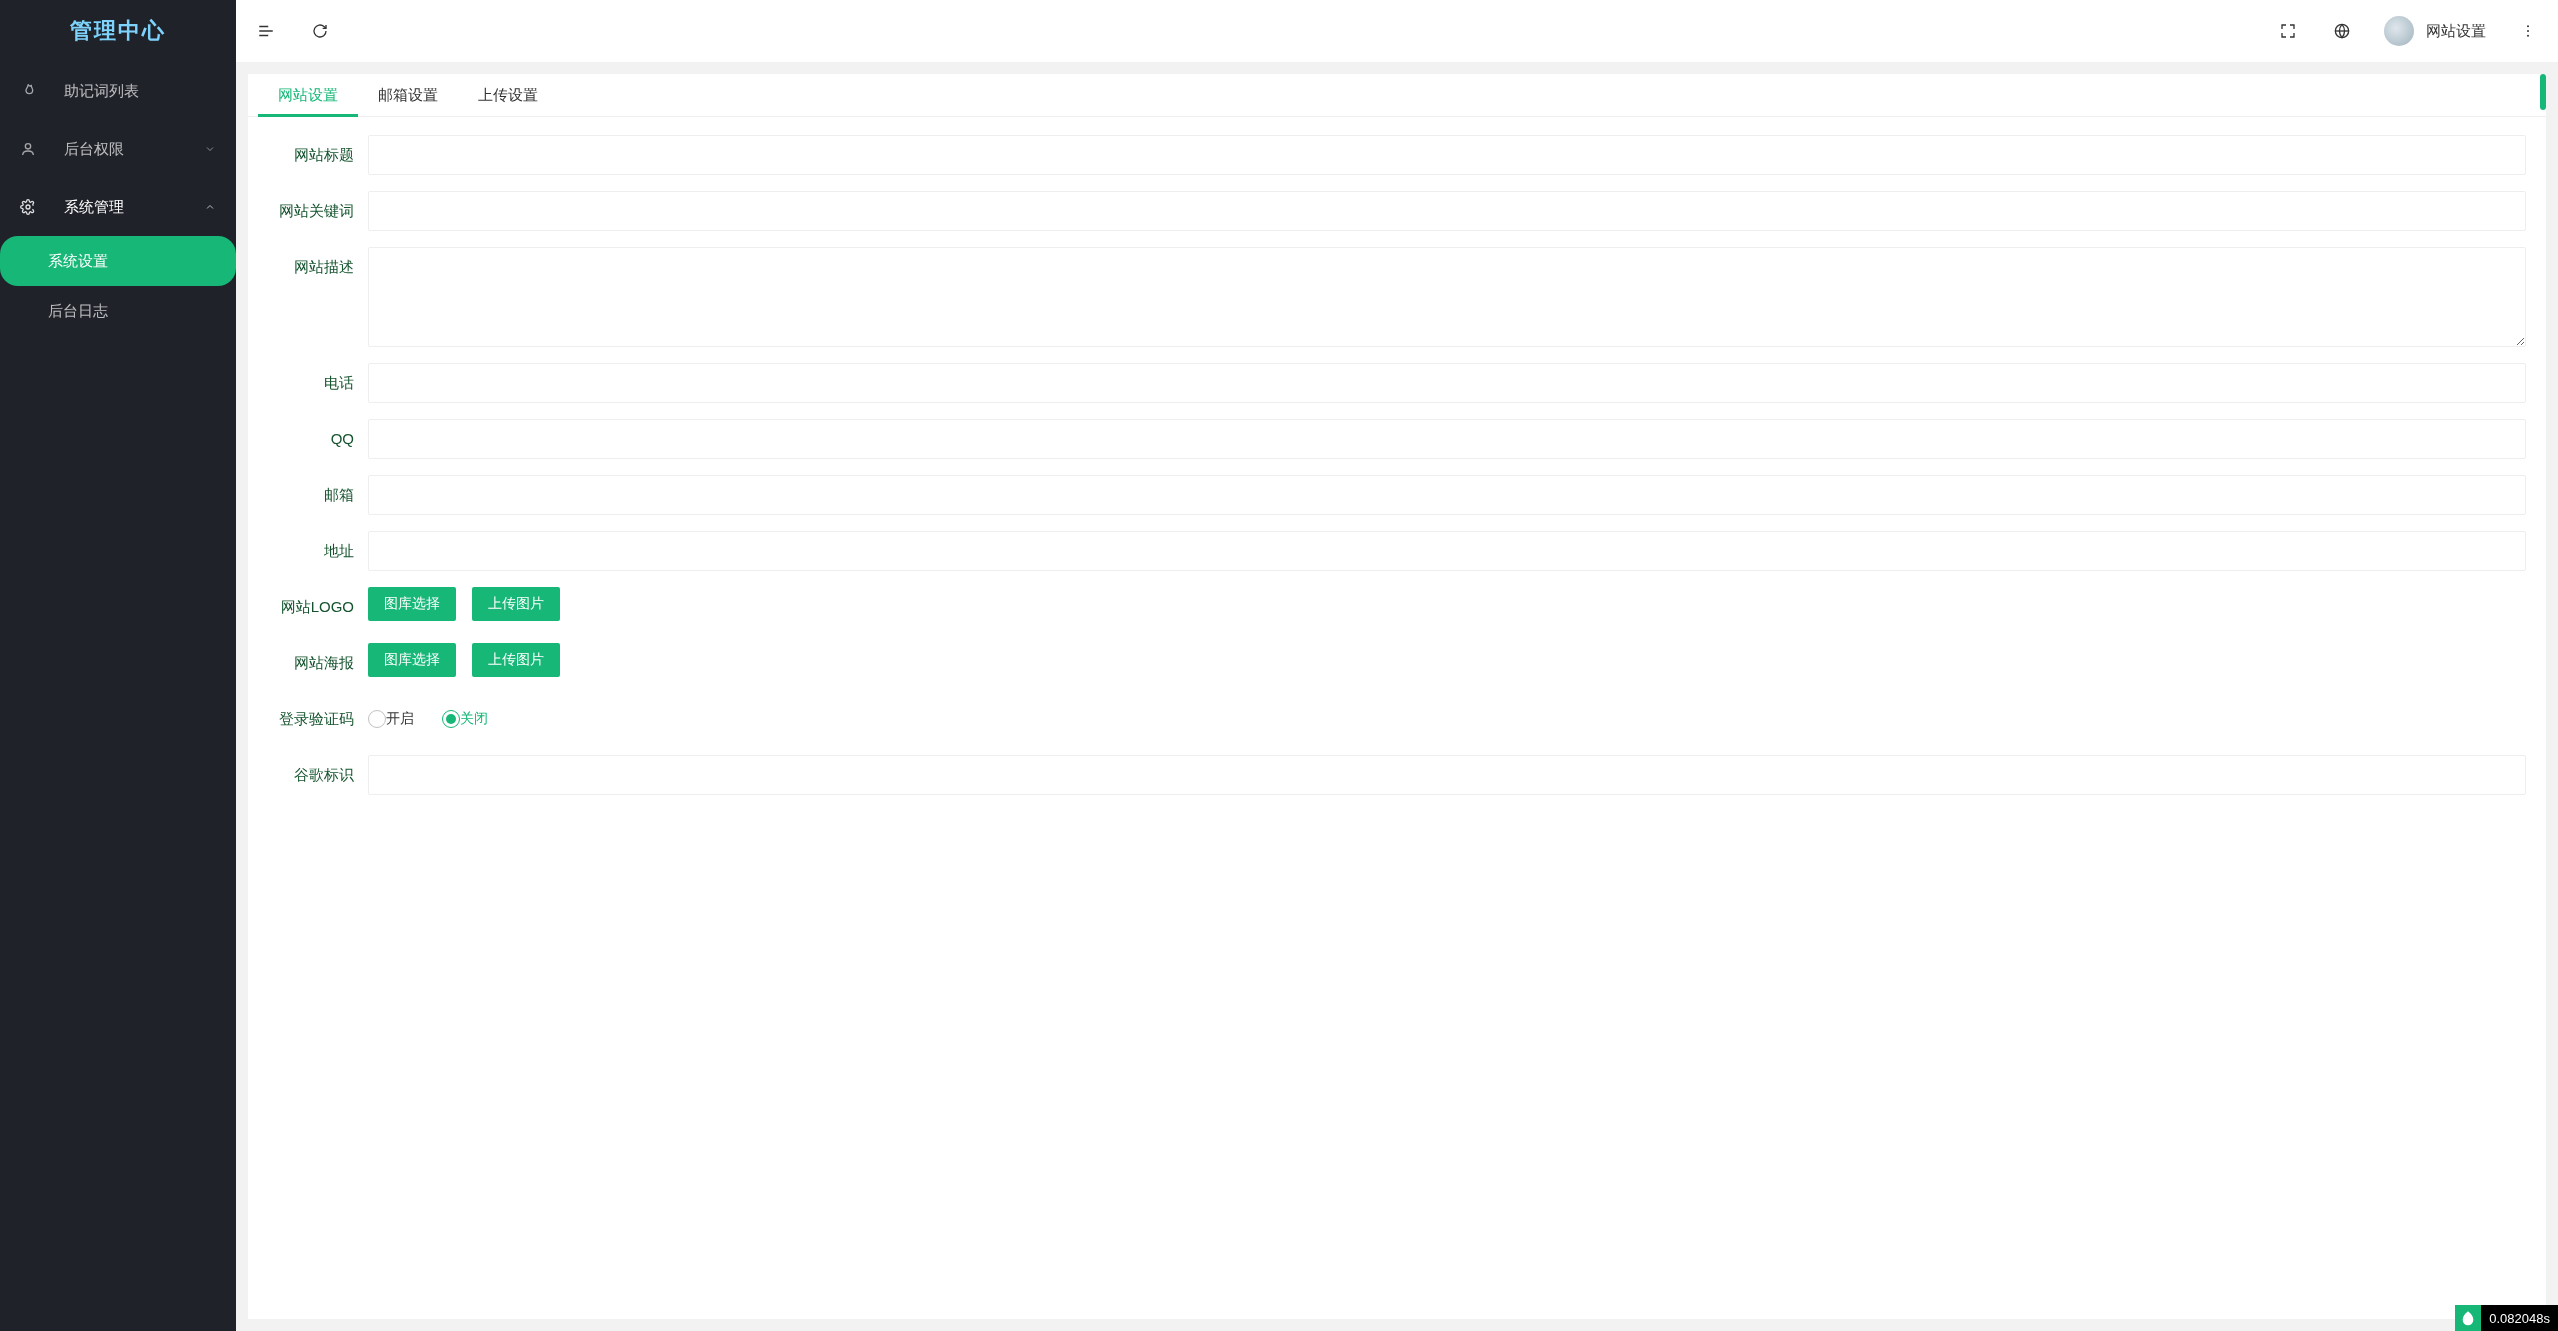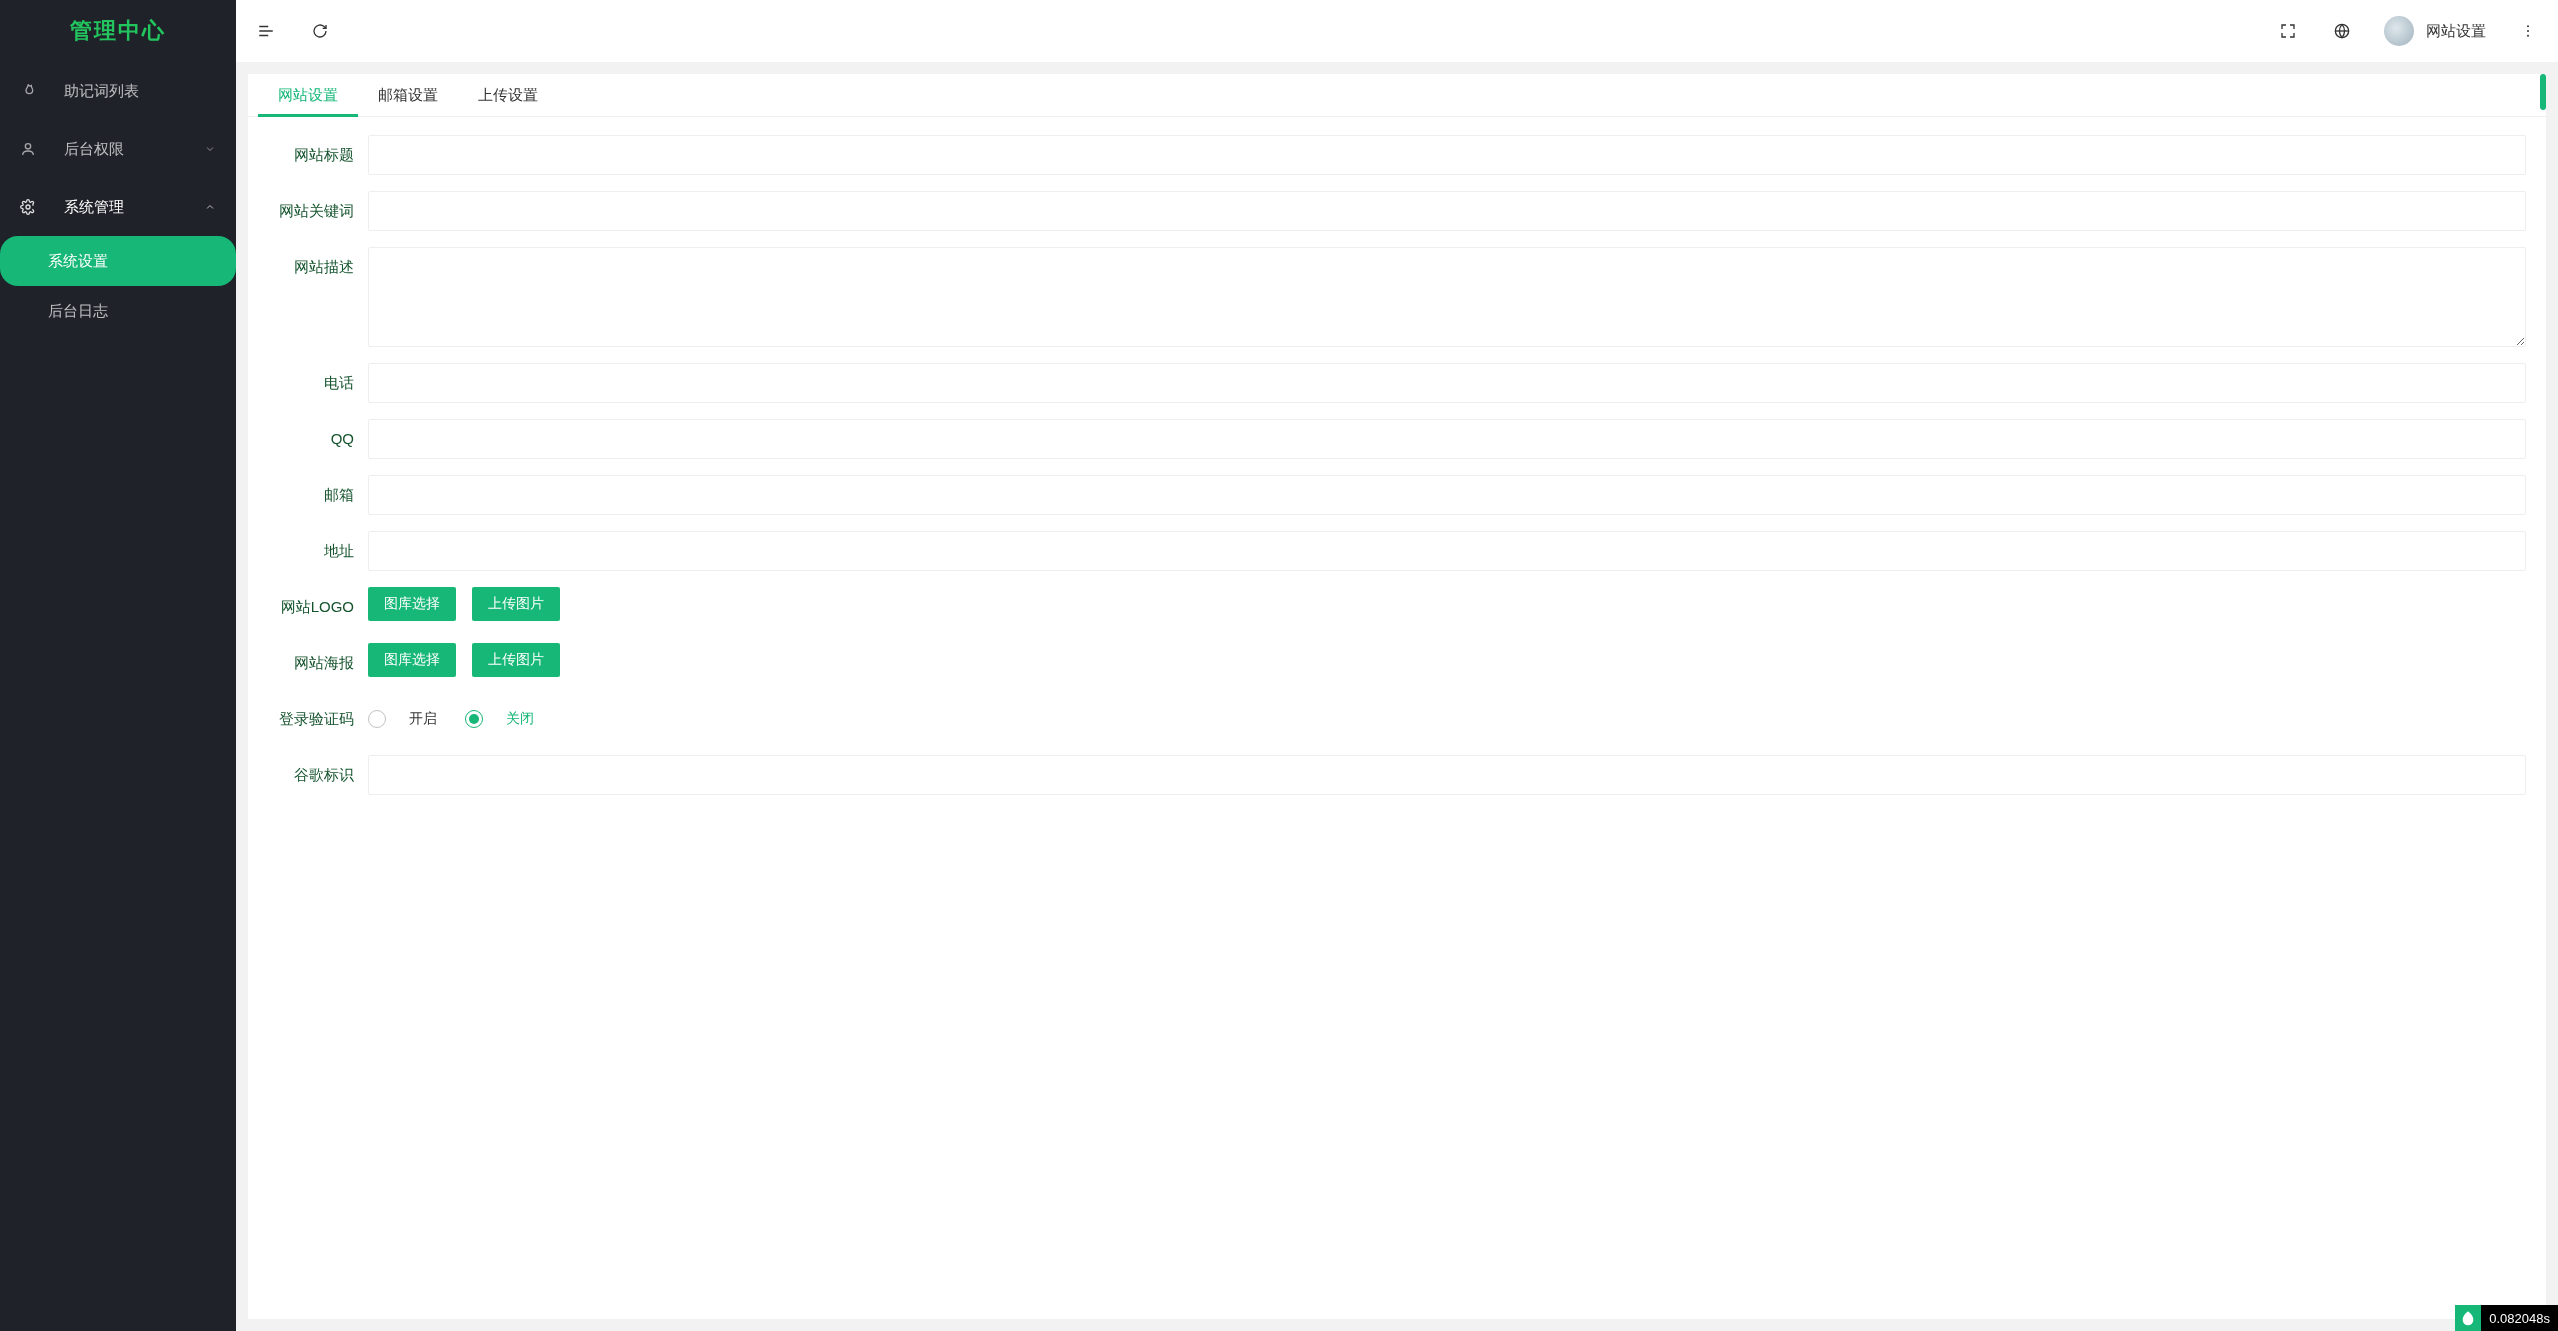--- a/index.html
+++ b/index.html
@@ -1,21 +1,21 @@
 <!DOCTYPE html>
 <html><head>
 <meta charset="utf-8">
 <style>
   * { box-sizing: border-box; margin: 0; padding: 0; }
   html, body { height: 100%; font-family: "Helvetica Neue", Arial, "PingFang SC", "Microsoft YaHei", sans-serif; font-size: 14px; color: #333; }
   body { display: flex; background: #f2f2f2; overflow: hidden; }
 
   
   .sidebar { width: 236px; background: #20222a; color: #aab; display: flex; flex-direction: column; flex-shrink: 0; height: 100vh; }
-  .sidebar-logo { height: 62px; display: flex; align-items: center; justify-content: center; color: #22c55e; font-size: 22px; font-weight: 600; letter-spacing: 2px; }
+  .sidebar-logo { height: 62px; display: flex; align-items: center; justify-content: center; color: #7dd3fc; font-size: 22px; font-weight: 600; letter-spacing: 2px; }
   .nav-item { display: flex; align-items: center; padding: 0 20px; height: 58px; color: rgba(255,255,255,0.7); cursor: pointer; position: relative; gap: 12px; }
   .nav-item.active-parent { color: #fff; }
   .nav-item .nav-icon { width: 20px; text-align: center; margin-right: 12px; font-size: 16px; opacity: 0.85; }
   .nav-item .nav-label { flex: 1; font-size: 15px; }
   .nav-item .chevron { font-size: 12px; opacity: 0.7; }
   .subnav .nav-item { padding-left: 48px; height: 50px; font-size: 14px; }
   .subnav .nav-item.active { background: #16b777; color: #fff; border-radius: 18px; }
 
   
   .main { flex: 1; display: flex; flex-direction: column; height: 100vh; overflow: hidden; }
@@ -36,21 +36,21 @@
   .tab.active::after { content: ""; position: absolute; left: 0; right: 0; bottom: -1px; height: 3px; background: #16b777; }
 
   .form-area { flex: 1; overflow-y: auto; padding: 10px 20px 30px 0; }
   .form-row { display: flex; align-items: flex-start; padding: 8px 0; }
   .form-label { width: 120px; text-align: right; padding-right: 14px; line-height: 40px; font-size: 15px; color: #14532d; flex-shrink: 0; }
   .form-ctrl { flex: 1; display: flex; align-items: center; gap: 16px; flex-wrap: wrap; }
   .input, .textarea { width: 100%; border: 1px solid #eee; border-radius: 2px; padding: 0 12px; height: 40px; font-size: 14px; color: #333; outline: none; }
   .textarea { height: 100px; padding: 10px 12px; resize: vertical; }
   .btn { background: #16b777; color: #fff; border: none; height: 34px; padding: 0 16px; border-radius: 2px; cursor: pointer; font-size: 14px; }
   .radio-group { display: flex; gap: 28px; align-items: center; height: 40px; }
-  .radio { display: flex; align-items: center; gap: 23px; cursor: pointer; }
+  .radio { display: flex; align-items: center; gap: 0; cursor: pointer; }
   .radio .dot { width: 18px; height: 18px; border: 1px solid #c2c2c2; border-radius: 50%; display: flex; align-items: center; justify-content: center; }
   .radio.selected .dot { border-color: #16b777; }
   .radio.selected .dot::after { content: ""; width: 10px; height: 10px; background: #16b777; border-radius: 50%; }
   .radio.selected .rlabel { color: #16b777; }
 
   
   .scroll-indicator { position: absolute; top: 0; right: 0; width: 6px; height: 36px; background: #16b777; border-radius: 3px; }
 
   
   .timing-badge { position: fixed; bottom: 0; right: 0; background: #000; color: #fff; display: flex; align-items: center; height: 26px; font-size: 13px; }

